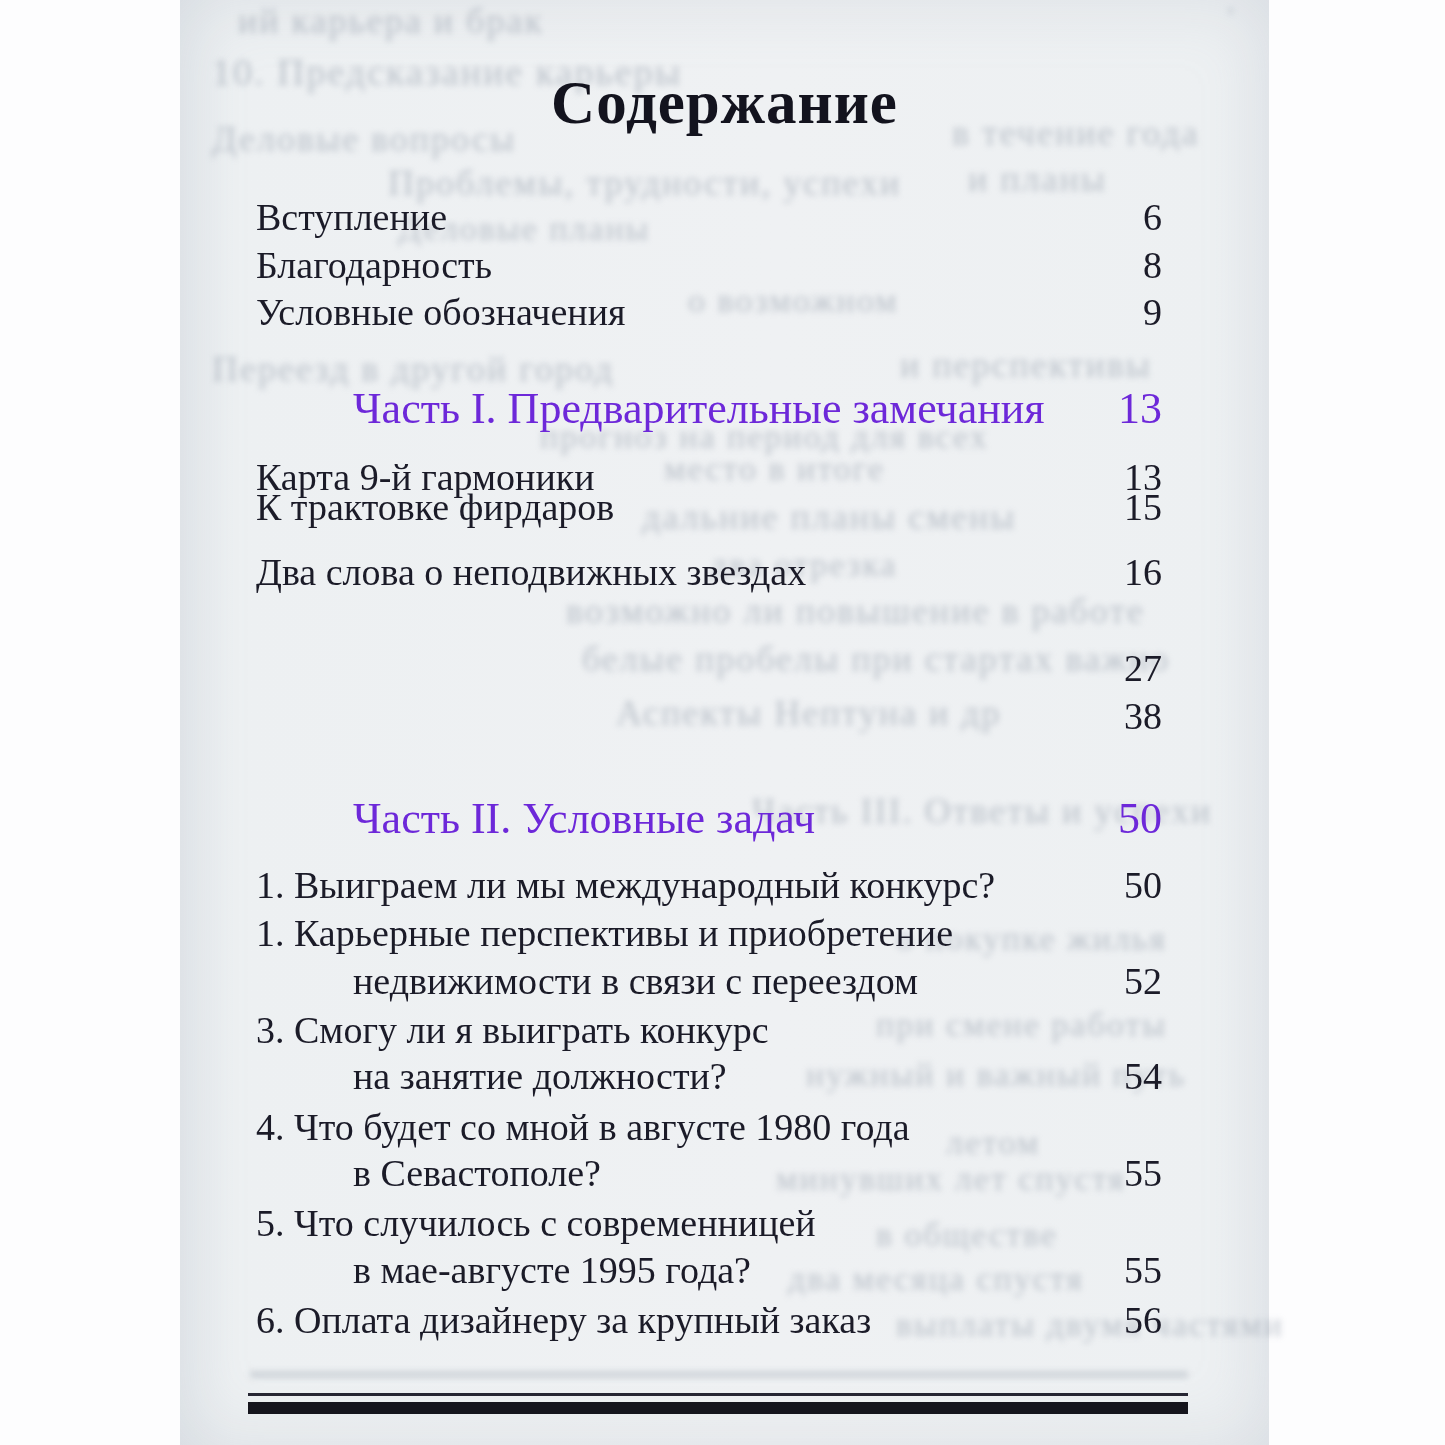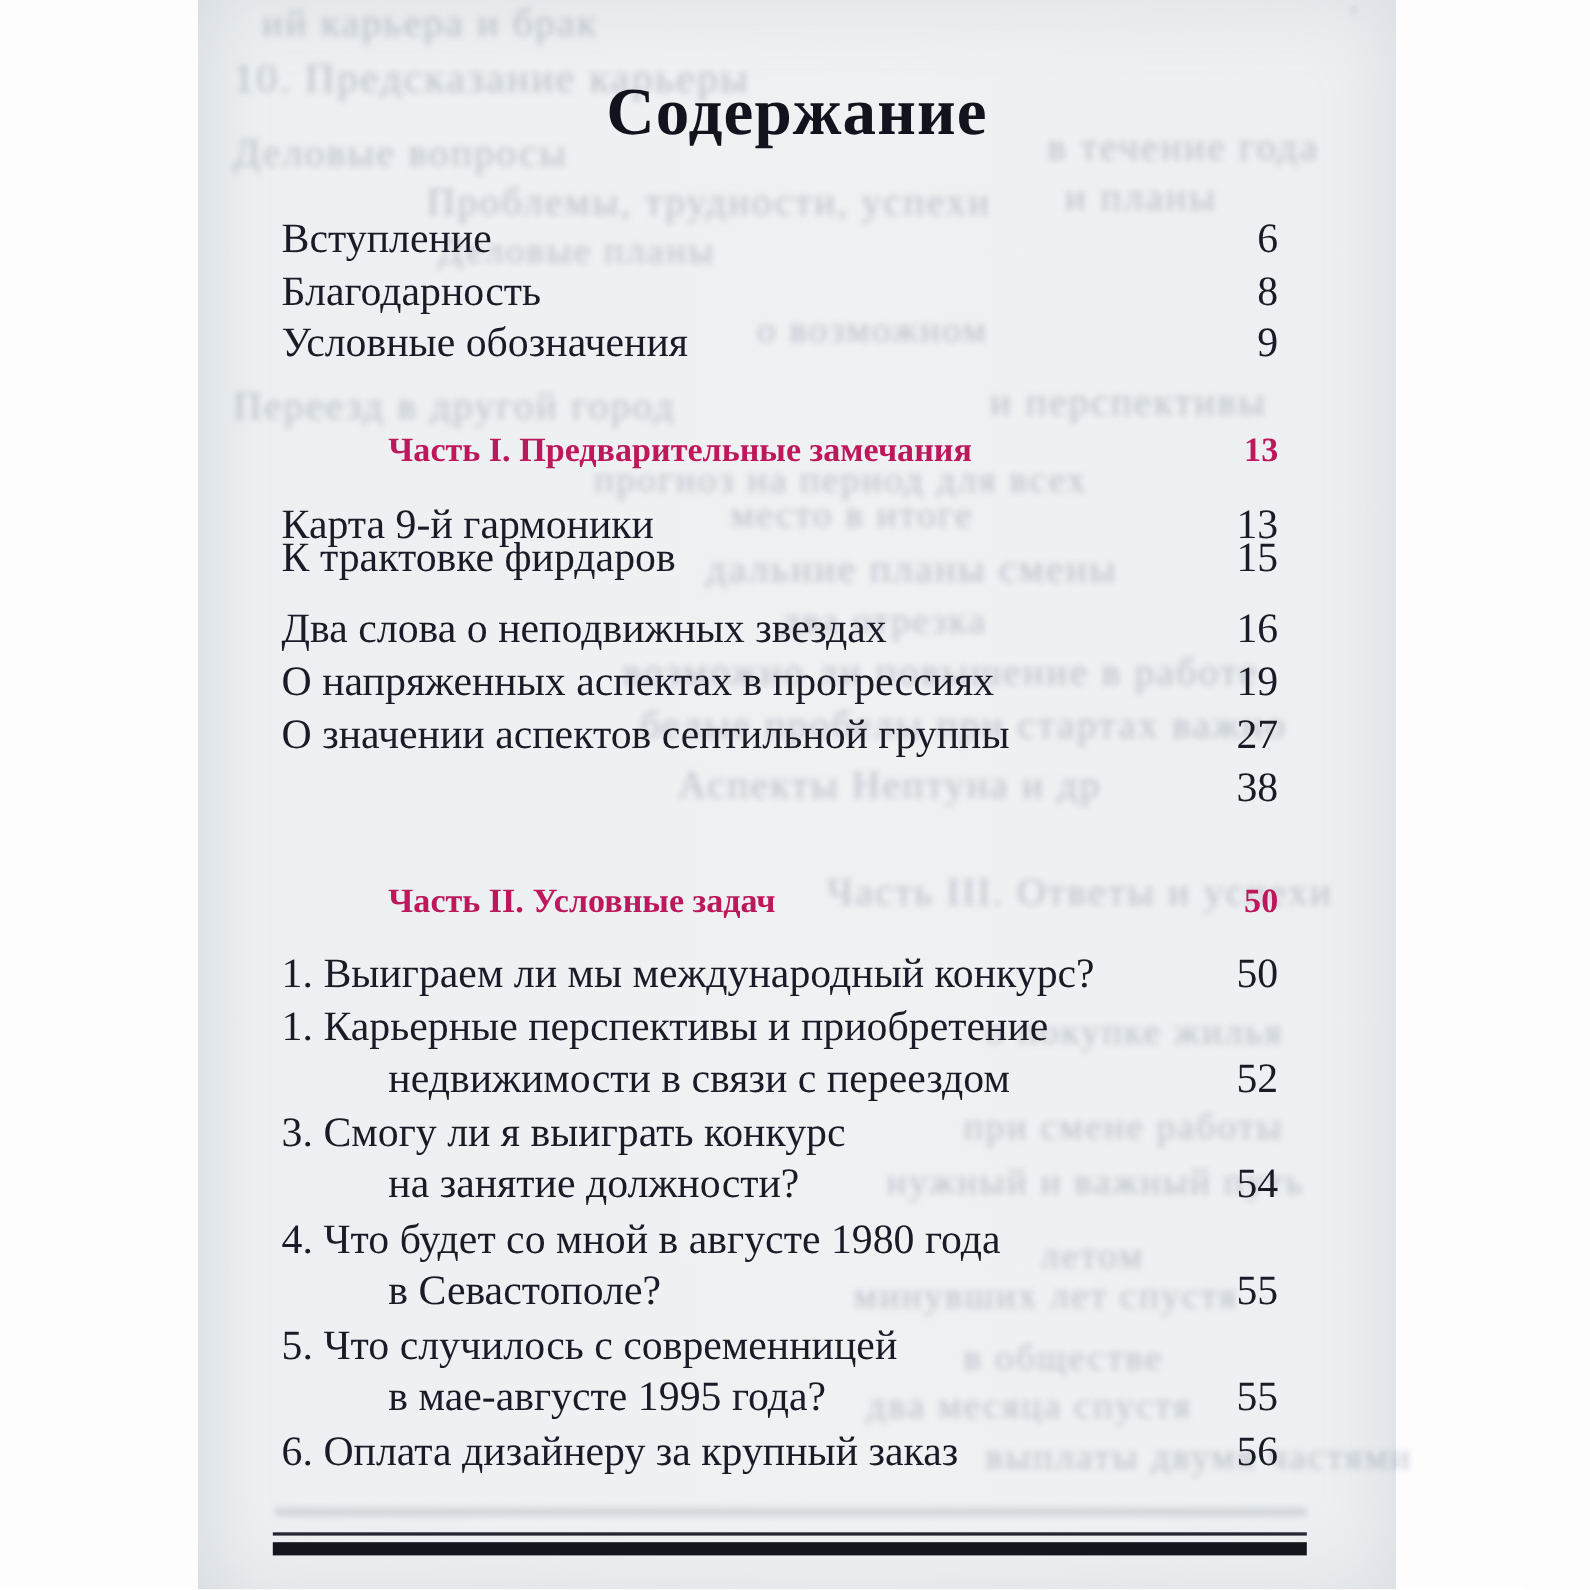--- a/index.html
+++ b/index.html
@@ -17,21 +17,21 @@
     position:absolute;left:180px;width:1089px;top:26px;
     text-align:center;font-size:61px;font-weight:bold;color:#13131e;
     letter-spacing:1px;line-height:72px;white-space:nowrap;
   }
   .toc{position:absolute;left:0;top:0;width:1445px;height:1445px;}
   .row{
     position:absolute;left:256px;width:906px;line-height:46px;
     font-size:38px;color:#1b1b28;white-space:nowrap;
   }
   .row .lbl{margin-left:0;text-align:right;}
-  .row.part{font-weight:bold;font-size:31px;color:#be185d;}
+  .row.part{font-weight:normal;font-size:44px;color:#6d28d9;}
   .row.part .lbl,.row.cont .lbl{margin-left:97px;}
   .row .num{position:absolute;right:0;top:0;}
   .ghost{
     position:absolute;color:#8f99a7;opacity:.55;filter:blur(3px);
     white-space:nowrap;letter-spacing:2px;
   }
   .ghost-bar{
     position:absolute;left:250px;top:1371px;width:938px;height:7px;
     background:#a9b1bb;opacity:.45;filter:blur(3px);
   }
@@ -104,26 +104,21 @@
     <span class="num">13</span>
   </div>
       <div class="row entry" style="top: 484px;">
     <span class="lbl">К трактовке фирдаров</span>
     <span class="num">15</span>
   </div>
       <div class="row entry" style="top: 549px;">
     <span class="lbl">Два слова о неподвижных звездах</span>
     <span class="num">16</span>
   </div>
-      <div class="row entry" style="top: 597px;">
-    <span class="lbl">О напряженных аспектах в прогрессиях</span>
-    <span class="num">19</span>
-  </div>
       <div class="row entry" style="top: 645px;">
-    <span class="lbl">О значении аспектов септильной группы</span>
     <span class="num">27</span>
   </div>
       <div class="row entry" style="top: 693px;">
     <span class="num">38</span>
   </div>
       <div class="row part" style="top: 796px;">
     <span class="lbl">Часть II. Условные задач</span>
     <span class="num">50</span>
   </div>
       <div class="row entry" style="top: 862px;">

